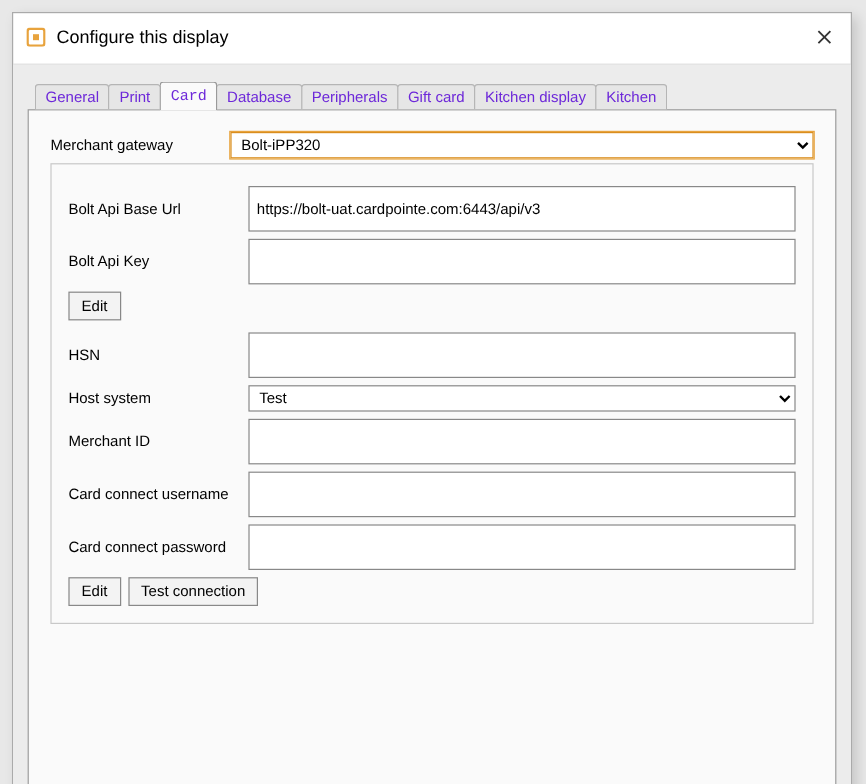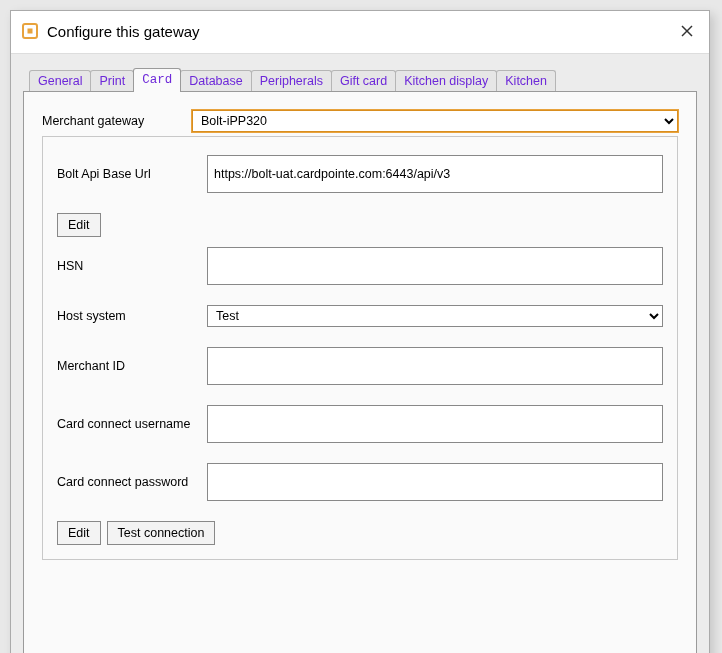--- a/index.html
+++ b/index.html
@@ -90,21 +90,21 @@
     z-index: 1;
   }
   .row {
     display: flex;
     align-items: center;
   }
   .row .label {
     width: 150px;
     font-size: 12.5px;
   }
-  .field-group .row { margin-bottom: 20px; }
+  .field-group .row { margin-bottom: 6px; }
   .select, select {
     flex: 1;
     height: 22px;
     border: 1px solid #888;
     background: #fff;
     font-size: 12.5px;
     padding: 0 4px;
   }
   .select.highlight {
     outline: 1px solid #e8a33d;
@@ -155,21 +155,21 @@
 
 <div class="window">
 
   <div class="titlebar">
     <span class="app-icon">
       <svg width="16" height="16" viewBox="0 0 16 16">
         <rect x="1" y="1" width="14" height="14" rx="2" fill="none" stroke="#e8a33d" stroke-width="2"></rect>
         <rect x="5.5" y="5.5" width="5" height="5" fill="#e8a33d"></rect>
       </svg>
     </span>
-    <span class="title">Configure this gateway</span>
+    <span class="title">Configure this display</span>
     <span class="close">
       <svg width="12" height="12" viewBox="0 0 12 12">
         <line x1="1" y1="1" x2="11" y2="11" stroke="#333" stroke-width="1.5"></line>
         <line x1="11" y1="1" x2="1" y2="11" stroke="#333" stroke-width="1.5"></line>
       </svg>
     </span>
   </div>
 
   <div class="body">
 
@@ -193,20 +193,24 @@
         </select>
       </div>
 
       <div class="groupbox field-group">
 
         <div class="row">
           <span class="label">Bolt Api Base Url</span>
           <input type="text" class="field" value="https://bolt-uat.cardpointe.com:6443/api/v3" style="">
         </div>
 
+        <div class="row">
+          <span class="label">Bolt Api Key</span>
+          <input type="text" class="field readonly" readonly="" value="" style="">
+        </div>
 
         <div class="btnrow">
           <button class="win">Edit</button>
         </div>
 
         <div class="spacer"></div>
 
         <div class="row">
           <span class="label">HSN</span>
           <input type="text" class="field" value="" style="">

